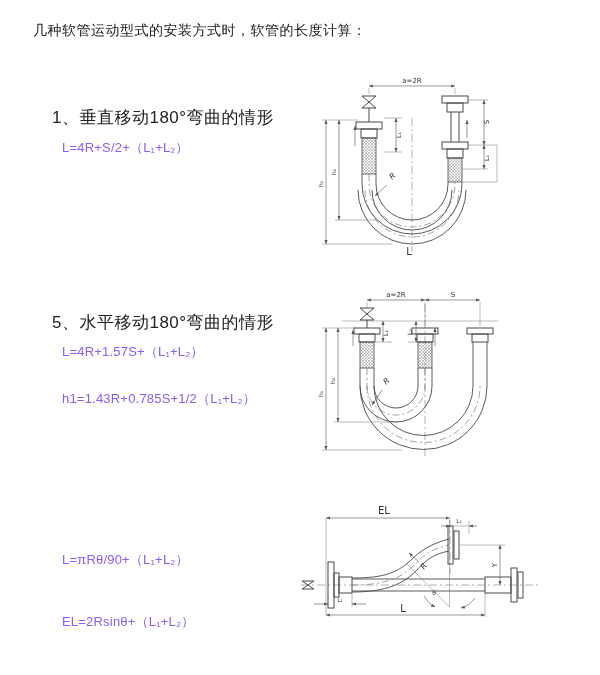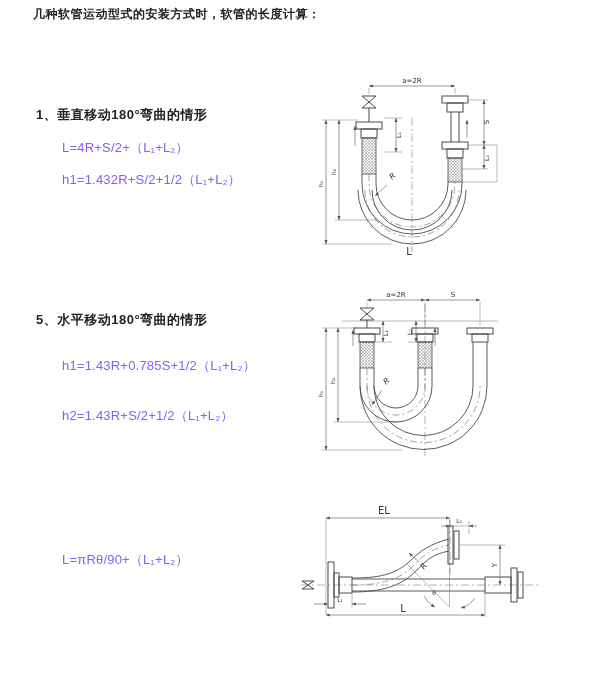--- a/index.html
+++ b/index.html
@@ -1,22 +1,22 @@
 <!DOCTYPE html>
 <html><head>
 <meta charset="utf-8">
 <style>
   html,body{margin:0;padding:0;background:#ffffff;}
   .page{position:relative;width:600px;height:675px;background:#fff;overflow:hidden;
         font-family:"Liberation Sans","DejaVu Sans",sans-serif;color:#222;}
-  .title{position:absolute;left:33px;top:6px;font-size:12px;font-weight:bold;letter-spacing:0.5px;}
-  .heading{position:absolute;left:36px;font-size:13px;font-weight:bold;letter-spacing:0.5px;}
+  .title{position:absolute;left:33px;top:22px;font-size:14px;font-weight:normal;letter-spacing:0.5px;}
+  .heading{position:absolute;left:52px;font-size:17px;font-weight:normal;letter-spacing:0.5px;}
   .formula{position:absolute;left:62px;font-size:13px;letter-spacing:0.2px;color:#8b5cf6;}
   #h1{top:106px}  #f11{top:139px} #f12{top:171px} #f13{top:203px}
-  #h2{top:311px}  #f21{top:343px} #f22{top:357px} #f23{top:407px}
+  #h2{top:311px}  #f21{top:343px} #f22{top:390px} #f23{top:407px}
   #h3{top:522px}  #f31{top:551px} #f32{top:582px} #f33{top:613px}
   .diag{position:absolute;}
   #d1{left:312px;top:72px;}
   #d2{left:312px;top:286px;}
   #d3{left:298px;top:494px;}
   svg .geo{stroke:#4a4a4a;stroke-width:1;fill:none;}
   svg .hose{stroke:#4a4a4a;stroke-width:0.9;fill:none;}
   svg .dim{stroke:#555;stroke-width:0.6;fill:none;}
   svg .ext{stroke:#777;stroke-width:0.5;fill:none;}
   svg .cl{stroke:#666;stroke-width:0.5;fill:none;stroke-dasharray:8 3 2 3;}
@@ -29,27 +29,27 @@
 </style>
 </head>
 <body>
 
 <div class="page">
 
   <div class="title">几种软管运动型式的安装方式时，软管的长度计算：</div>
 
   <div class="heading" id="h1">1、垂直移动180°弯曲的情形</div>
   <div class="formula" id="f11">L=4R+S/2+（L₁+L₂）</div>
-  <div class="formula" id="f12">h1=1.432R+S/2+1/2（L₁+L₂）</div>
 
   <div class="heading" id="h2">5、水平移动180°弯曲的情形</div>
+  <div class="formula" id="f21">L=4R+1.57S+（L₁+L₂）</div>
   <div class="formula" id="f22">h1=1.43R+0.785S+1/2（L₁+L₂）</div>
-  <div class="formula" id="f23">h2=1.43R+S/2+1/2（L₁+L₂）</div>
 
   <div class="formula" id="f31">L=πRθ/90+（L₁+L₂）</div>
+  <div class="formula" id="f33">EL=2Rsinθ+（L₁+L₂）</div>
 
   <svg id="d1" class="diag" width="286" height="186" viewBox="0 0 286 186" role="img">
     <defs>
       <marker id="ma1" viewBox="0 0 8 8" refX="7.5" refY="4" markerWidth="7" markerHeight="7" orient="auto-start-reverse">
         <path d="M0,1 L7.5,4 L0,7 z" fill="#555"></path>
       </marker>
       <pattern id="braid1" width="3" height="3" patternUnits="userSpaceOnUse">
         <path d="M0,3 L3,0 M0,0 L3,3" stroke="#8a8a8a" stroke-width="0.5"></path>
       </pattern>
     </defs>

